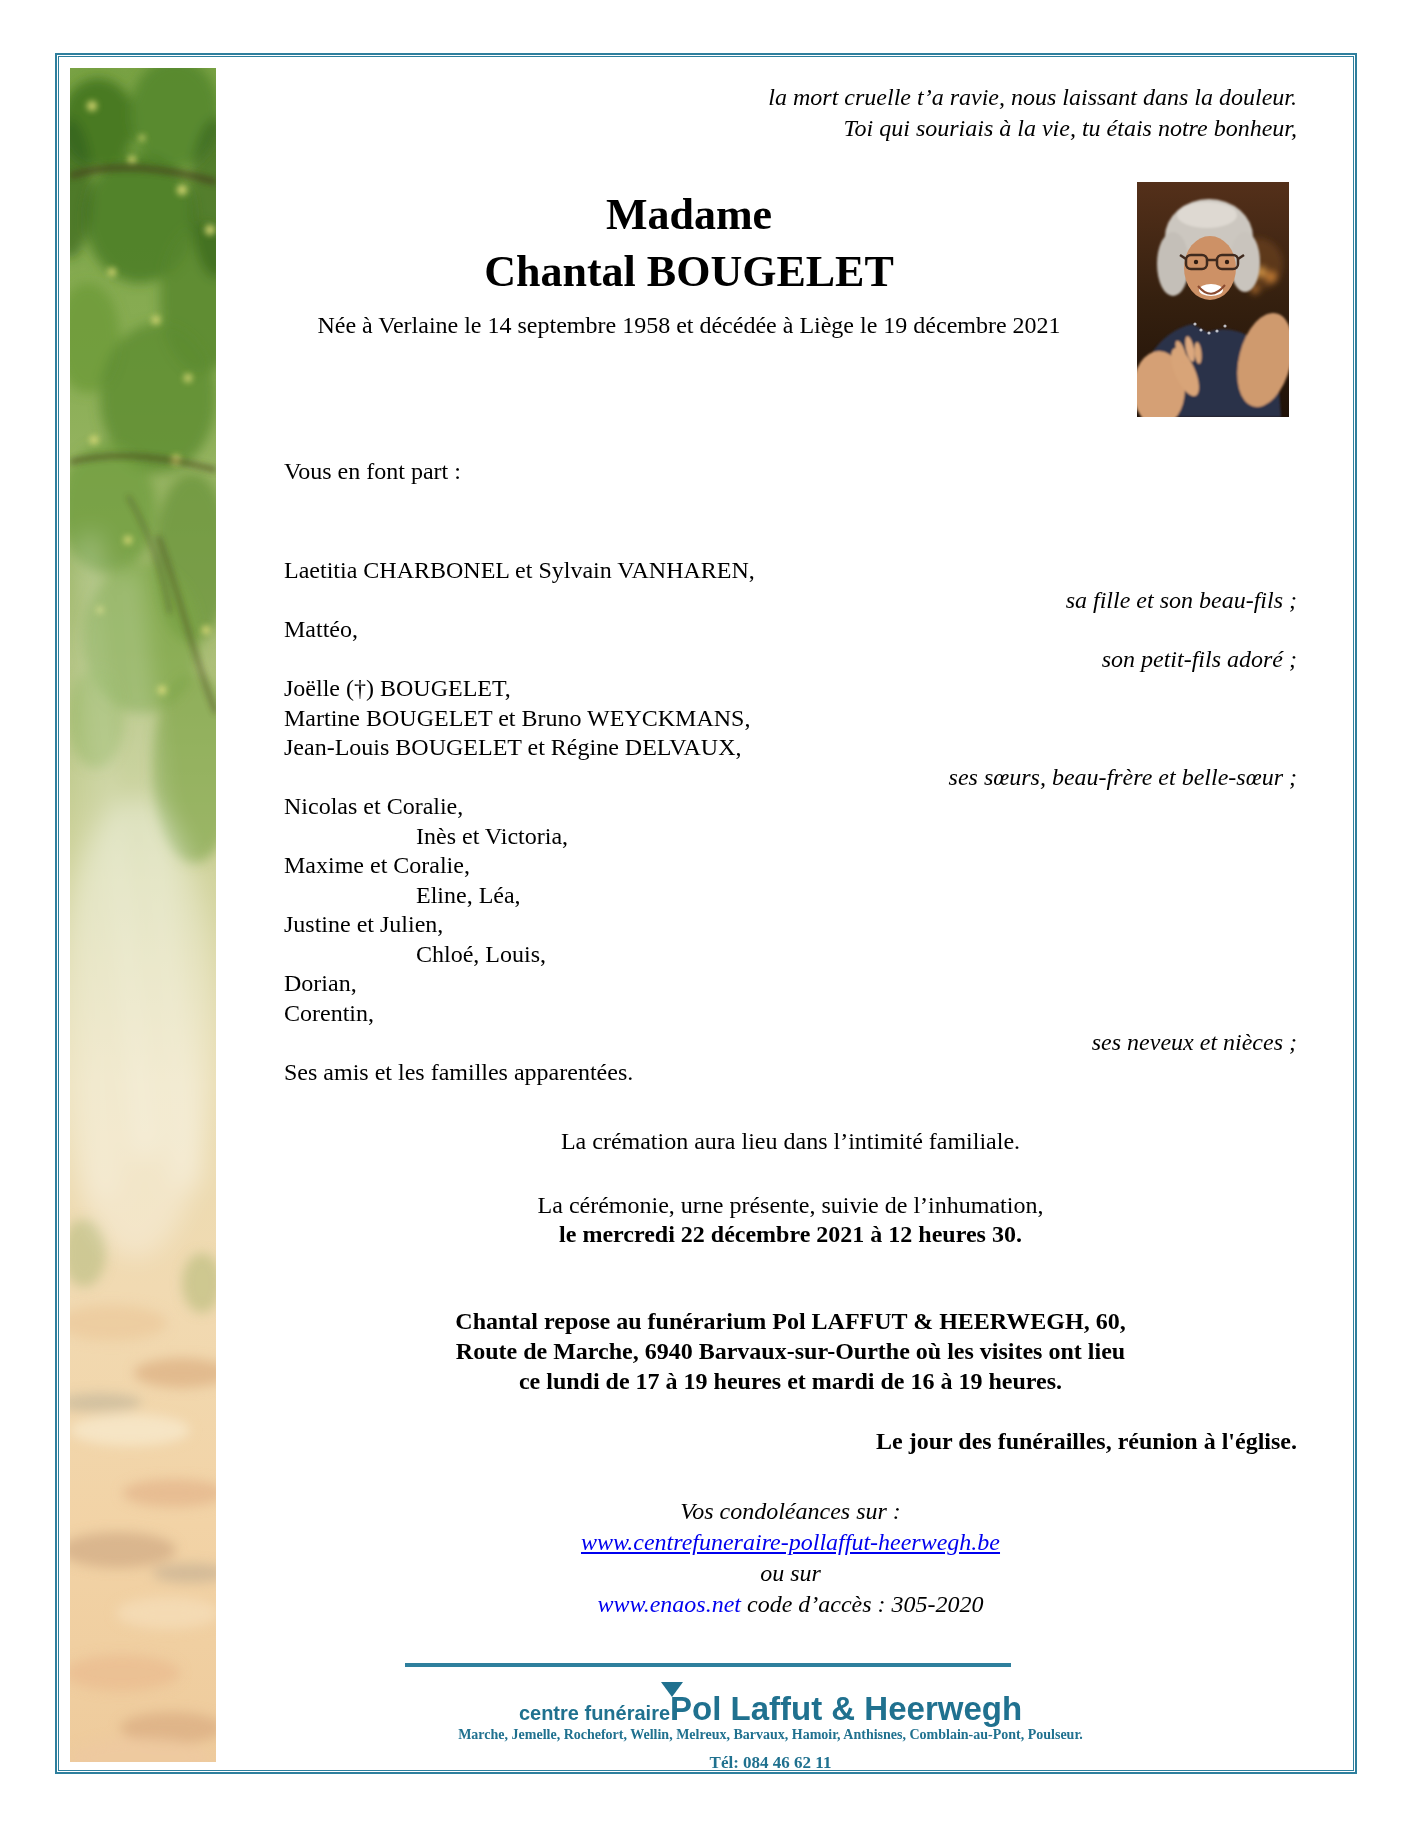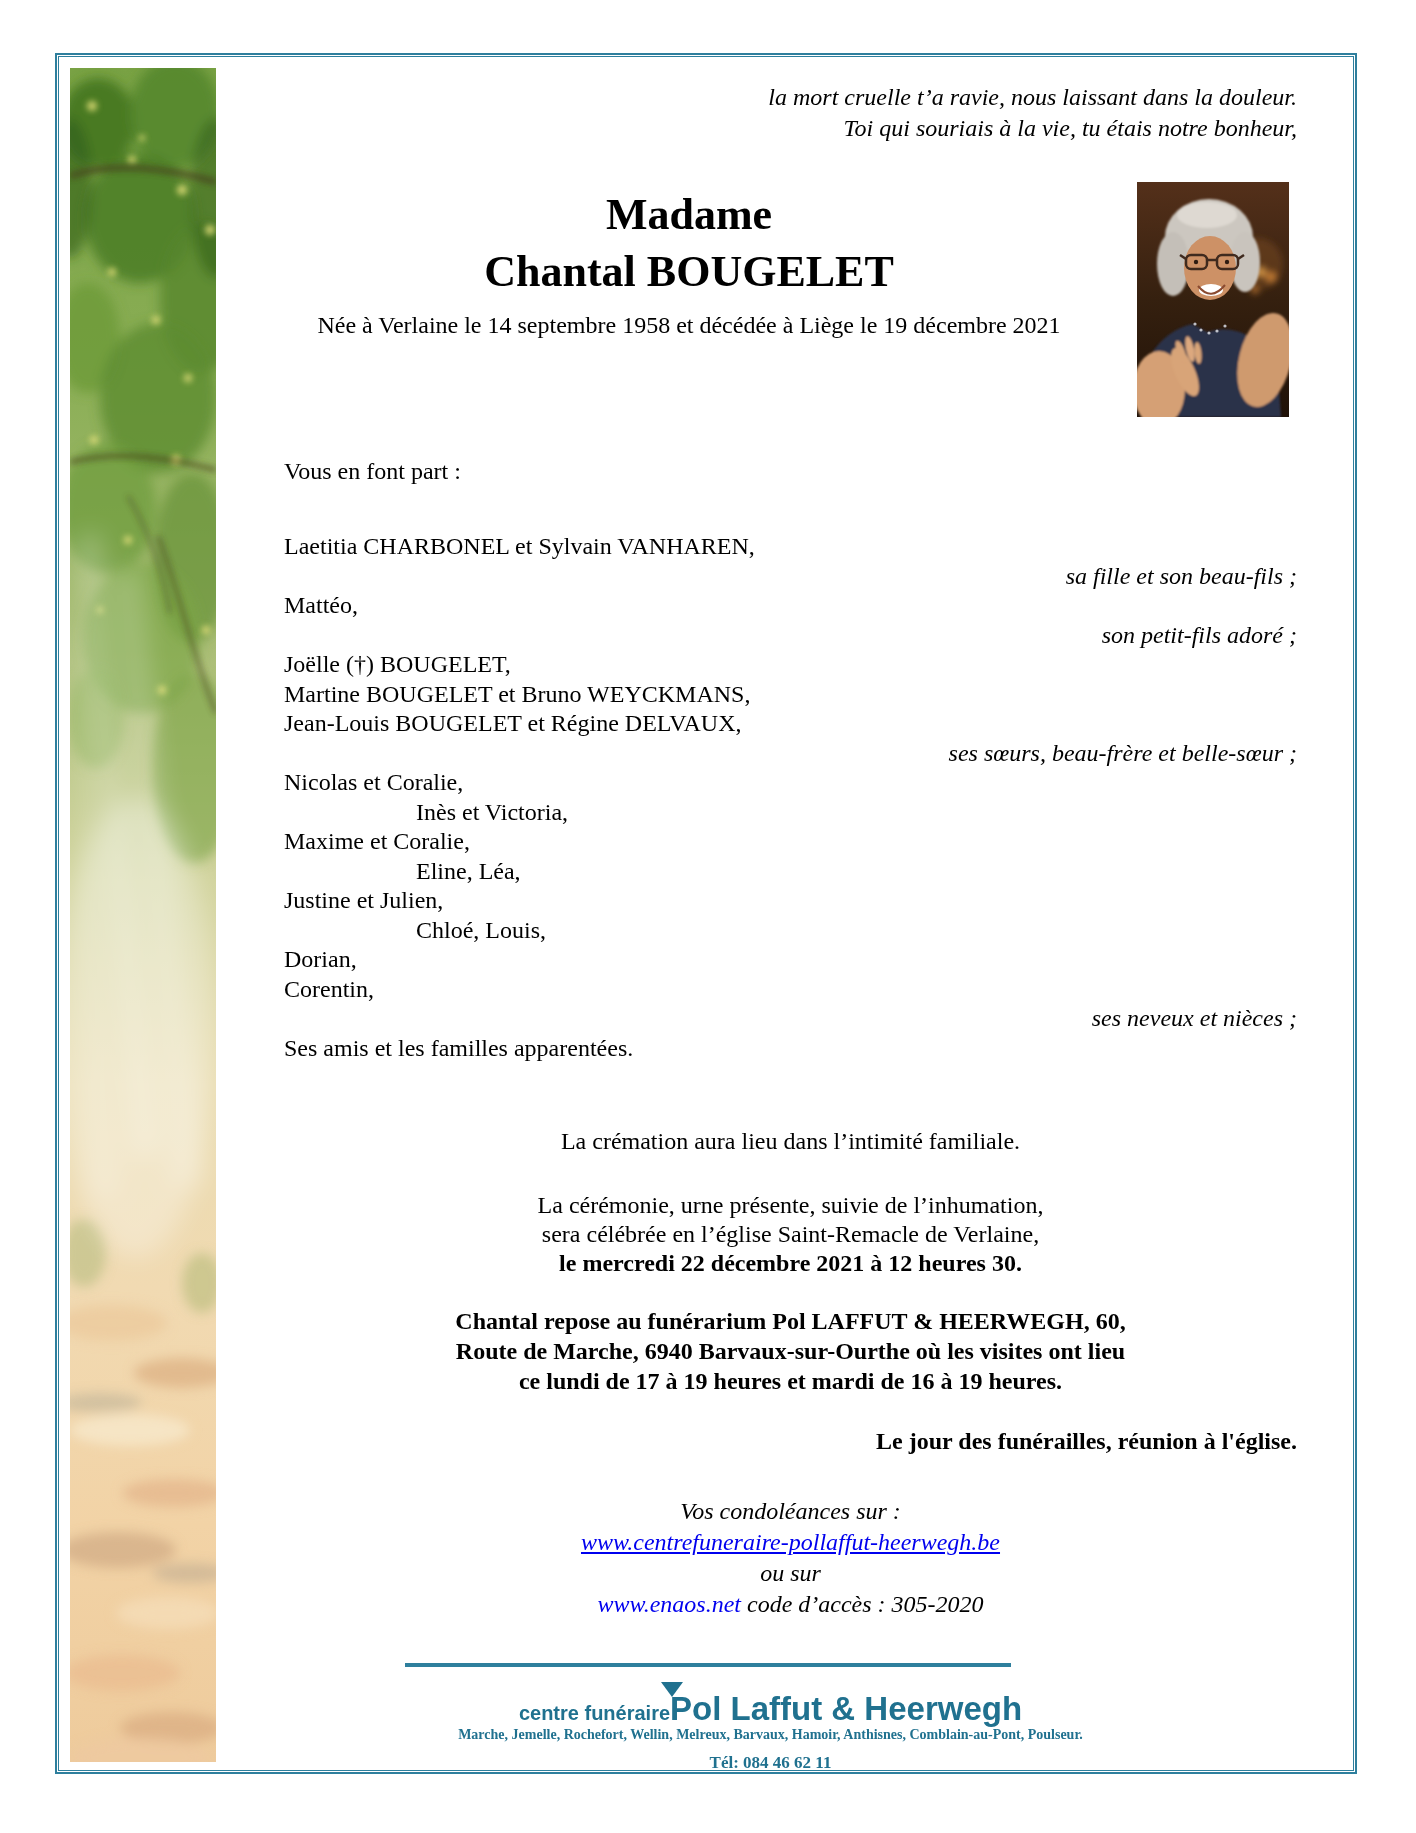--- a/index.html
+++ b/index.html
@@ -14,21 +14,21 @@
         border:2px solid var(--accent);box-sizing:border-box;pointer-events:none;}
   .border-frame::after{content:"";position:absolute;inset:1px;border:1px solid var(--accent);}
   .strip{position:absolute;left:70px;top:68px;width:146px;height:1694px;overflow:hidden;}
   .photo{position:absolute;left:1137px;top:182px;width:152px;height:243px;overflow:hidden;}
   .quote{position:absolute;left:284px;top:82px;width:1013px;text-align:right;
         font-style:italic;font-size:24px;line-height:31px;}
   .title-block{position:absolute;left:284px;top:186px;width:810px;text-align:center;
         font-weight:bold;font-size:44px;line-height:57px;}
   .dates{position:absolute;left:284px;top:312px;width:810px;text-align:center;font-size:24px;}
   .intro{position:absolute;left:284px;top:458px;font-size:24px;}
-  .family{position:absolute;left:284px;top:532px;width:1013px;font-size:24px;line-height:29.5px;}
+  .family{position:absolute;left:284px;top:556px;width:1013px;font-size:24px;line-height:29.5px;}
   .family .indent{padding-left:132px;}
   .family .relation{text-align:right;font-style:italic;}
   .center-col{position:absolute;left:284px;width:1013px;text-align:center;font-size:24px;}
   #cremation{top:1128px;}
   #ceremony{top:1191px;line-height:29px;}
   #repose{top:1306px;line-height:30px;font-weight:bold;}
   #meeting{top:1428px;font-weight:bold;text-align:right;}
   #condolences{top:1496px;line-height:31px;font-style:italic;}
   .bold{font-weight:bold;}
   .doc-link{color:var(--link);text-decoration:none;}
@@ -231,21 +231,20 @@
       <div class="name">Dorian,</div>
       <div class="name">Corentin,</div>
       <div class="relation">ses neveux et nièces ;</div>
       <div class="name">Ses amis et les familles apparentées.</div>
     </div>
 
   <div class="center-col" id="cremation">La crémation aura lieu dans l’intimité familiale.</div>
 
   <div class="center-col" id="ceremony">
     <div>La cérémonie, urne présente, suivie de l’inhumation,</div>
-    <div>sera célébrée en l’église Saint-Remacle de Verlaine,</div>
     <div class="bold">le mercredi 22 décembre 2021 à 12 heures 30.</div>
   </div>
 
   <div class="center-col" id="repose">
     <div>Chantal repose au funérarium Pol LAFFUT &amp; HEERWEGH, 60,</div>
     <div>Route de Marche, 6940 Barvaux-sur-Ourthe où les visites ont lieu</div>
     <div>ce lundi de 17 à 19 heures et mardi de 16 à 19 heures.</div>
   </div>
 
   <div class="center-col" id="meeting">Le jour des funérailles, réunion à l'église.</div>

